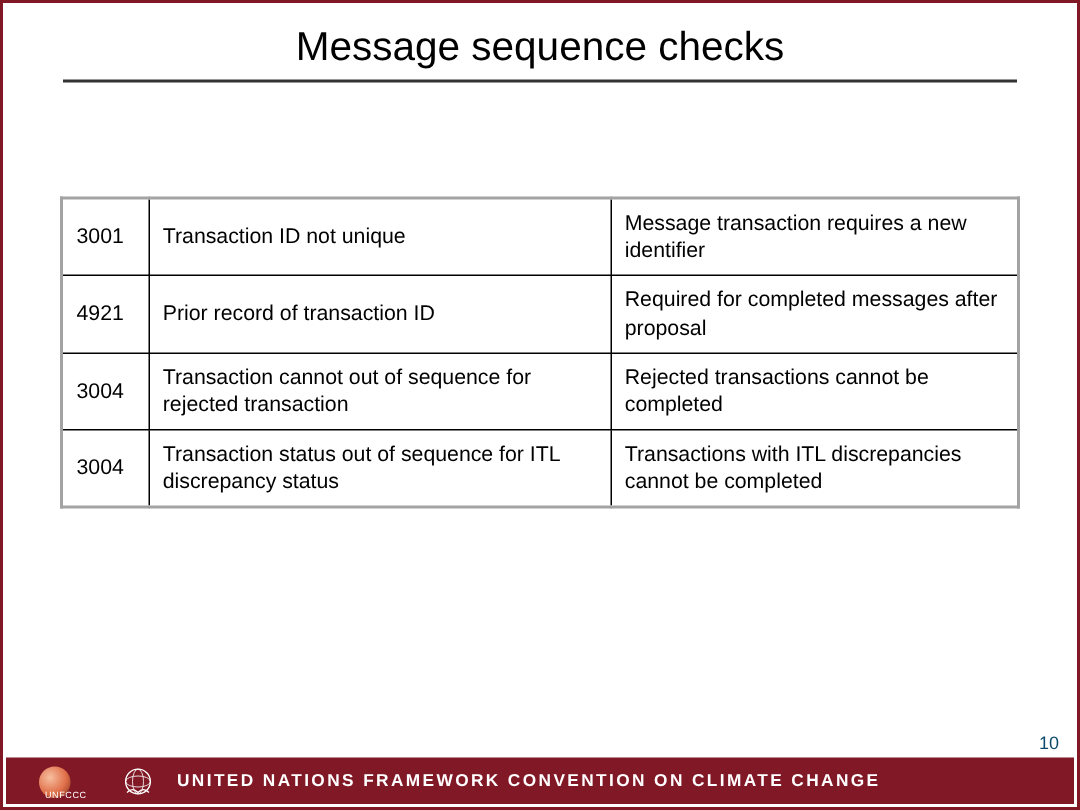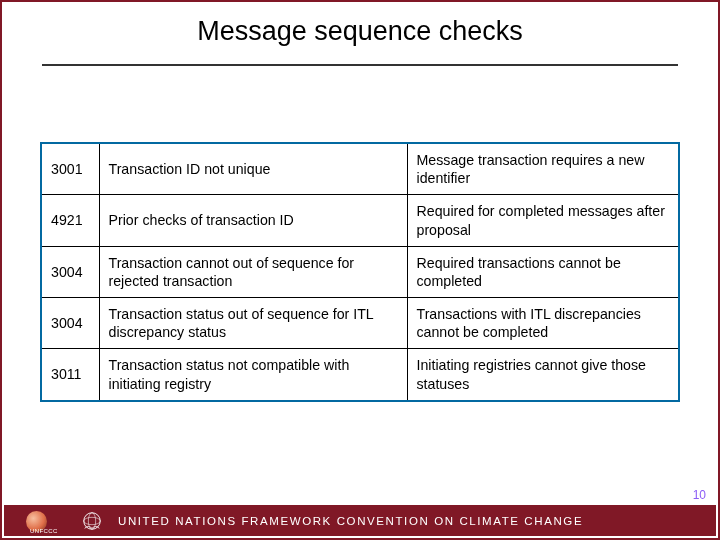--- a/index.html
+++ b/index.html
@@ -11,34 +11,34 @@
     border: 2px solid #801826;
   }
   .title-area {
     padding: 14px 40px 0 40px;
   }
   .title {
     font-size: 27px;
     font-weight: 400;
     text-align: center;
     color: #000;
-    padding-bottom: 17px;
+    padding-bottom: 6px;
   }
   .title-rule {
     border: none;
     border-top: 2px solid #333;
     margin: 0;
   }
   .content {
     padding: 76px 38px 0 38px;
   }
   table.checks {
     width: 100%;
     border-collapse: collapse;
-    border: 2px solid #0369a1;
+    border: 2px solid #a3a3a3;
   }
   table.checks td {
     border: 1px solid #000;
     padding: 7px 9px;
     font-size: 14.2px;
     line-height: 1.28;
     vertical-align: middle;
     color: #000;
   }
   table.checks td.code {
@@ -84,65 +84,60 @@
     margin-right: 14px;
     display: flex;
     align-items: center;
     justify-content: center;
   }
   .footer-logo2 svg { display: block; }
   .footer-text {
     color: #fff;
     font-size: 11.5px;
     letter-spacing: 1.6px;
-    font-weight: 400;
+    font-weight: 700;
   }
   .page-num {
     position: absolute;
     right: 12px;
     bottom: 36px;
     font-size: 12px;
-    color: #8b5cf6;
+    color: #0c4a6e;
   }
 </style>
 </head>
 <body>
 
 <div class="title-area">
   <div class="title">Message sequence checks</div>
   <hr class="title-rule">
 </div>
 
 <div class="content">
   <table class="checks">
     <tbody>
       <tr>
         <td class="code">3001</td>
         <td class="desc">Transaction ID not unique</td>
         <td class="note">Message transaction requires a new identifier</td>
       </tr>
       <tr>
         <td class="code">4921</td>
-        <td class="desc">Prior checks of transaction ID</td>
+        <td class="desc">Prior record of transaction ID</td>
         <td class="note">Required for completed messages after proposal</td>
       </tr>
       <tr>
         <td class="code">3004</td>
         <td class="desc">Transaction cannot out of sequence for rejected transaction</td>
-        <td class="note">Required transactions cannot be completed</td>
+        <td class="note">Rejected transactions cannot be completed</td>
       </tr>
       <tr>
         <td class="code">3004</td>
         <td class="desc">Transaction status out of sequence for ITL discrepancy status</td>
         <td class="note">Transactions with ITL discrepancies cannot be completed</td>
-      </tr>
-      <tr>
-        <td class="code">3011</td>
-        <td class="desc">Transaction status not compatible with initiating registry</td>
-        <td class="note">Initiating registries cannot give those statuses</td>
       </tr>
     </tbody>
   </table>
 </div>
 
 <div class="page-num">10</div>
 
 <div class="footer">
   <div class="footer-logo1">
     <div class="globe"></div>

